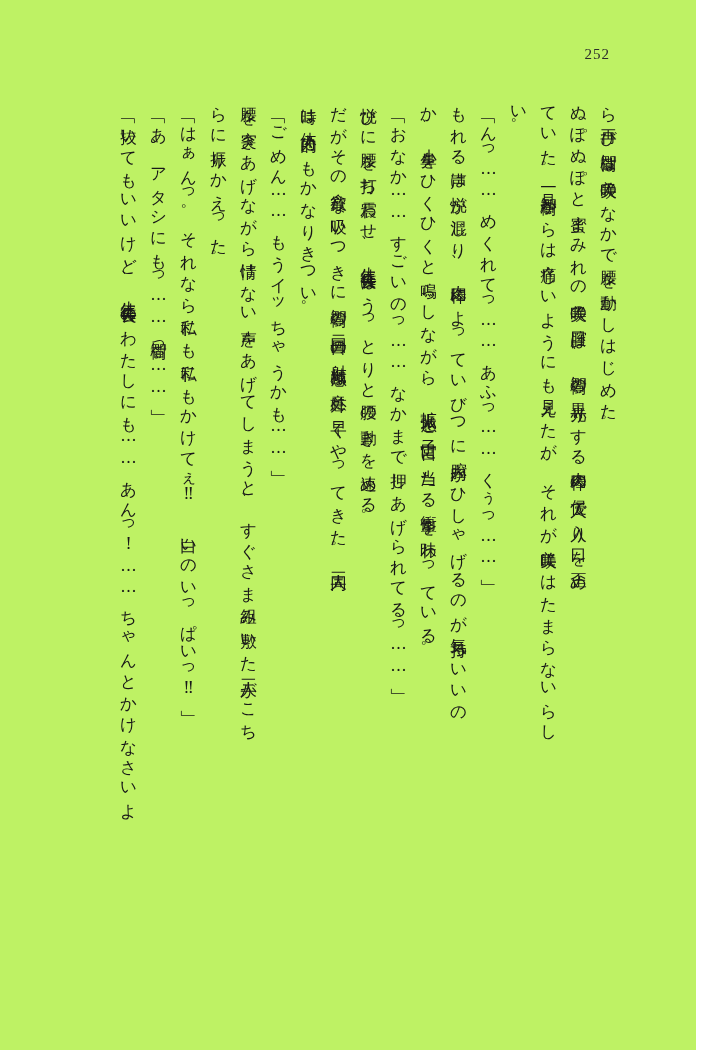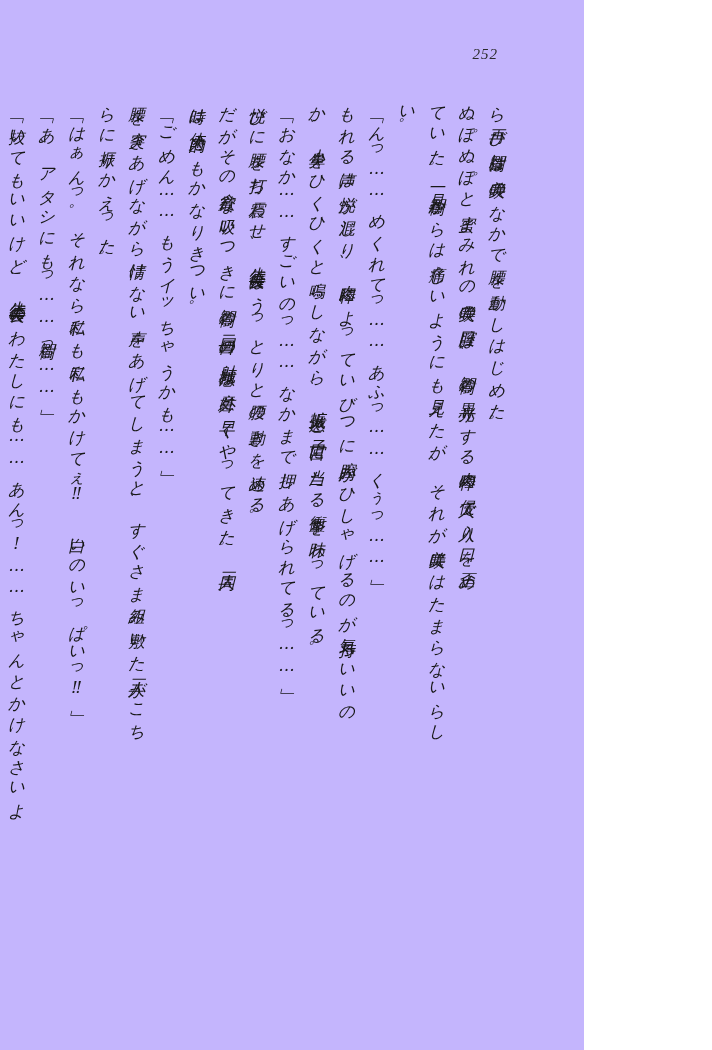--- a/index.html
+++ b/index.html
@@ -9,25 +9,24 @@
   }
   body {
     width: 712px;
     height: 1050px;
     font-family: "Liberation Serif", "DejaVu Serif", serif;
     color: #1a1a1a;
     overflow: hidden;
   }
   .page {
     position: relative;
-    width: 584px;
+    width: 696px;
     height: 1050px;
-    background: #c4b5fd;
+    background: #bef264;
     box-sizing: border-box;
-    font-style: italic;
   }
   .page-number {
     position: absolute;
     top: 46px;
     right: 86px;
     font-size: 15px;
     letter-spacing: 1px;
     color: #2b2b2b;
     font-family: "Liberation Serif", "DejaVu Serif", serif;
   }

